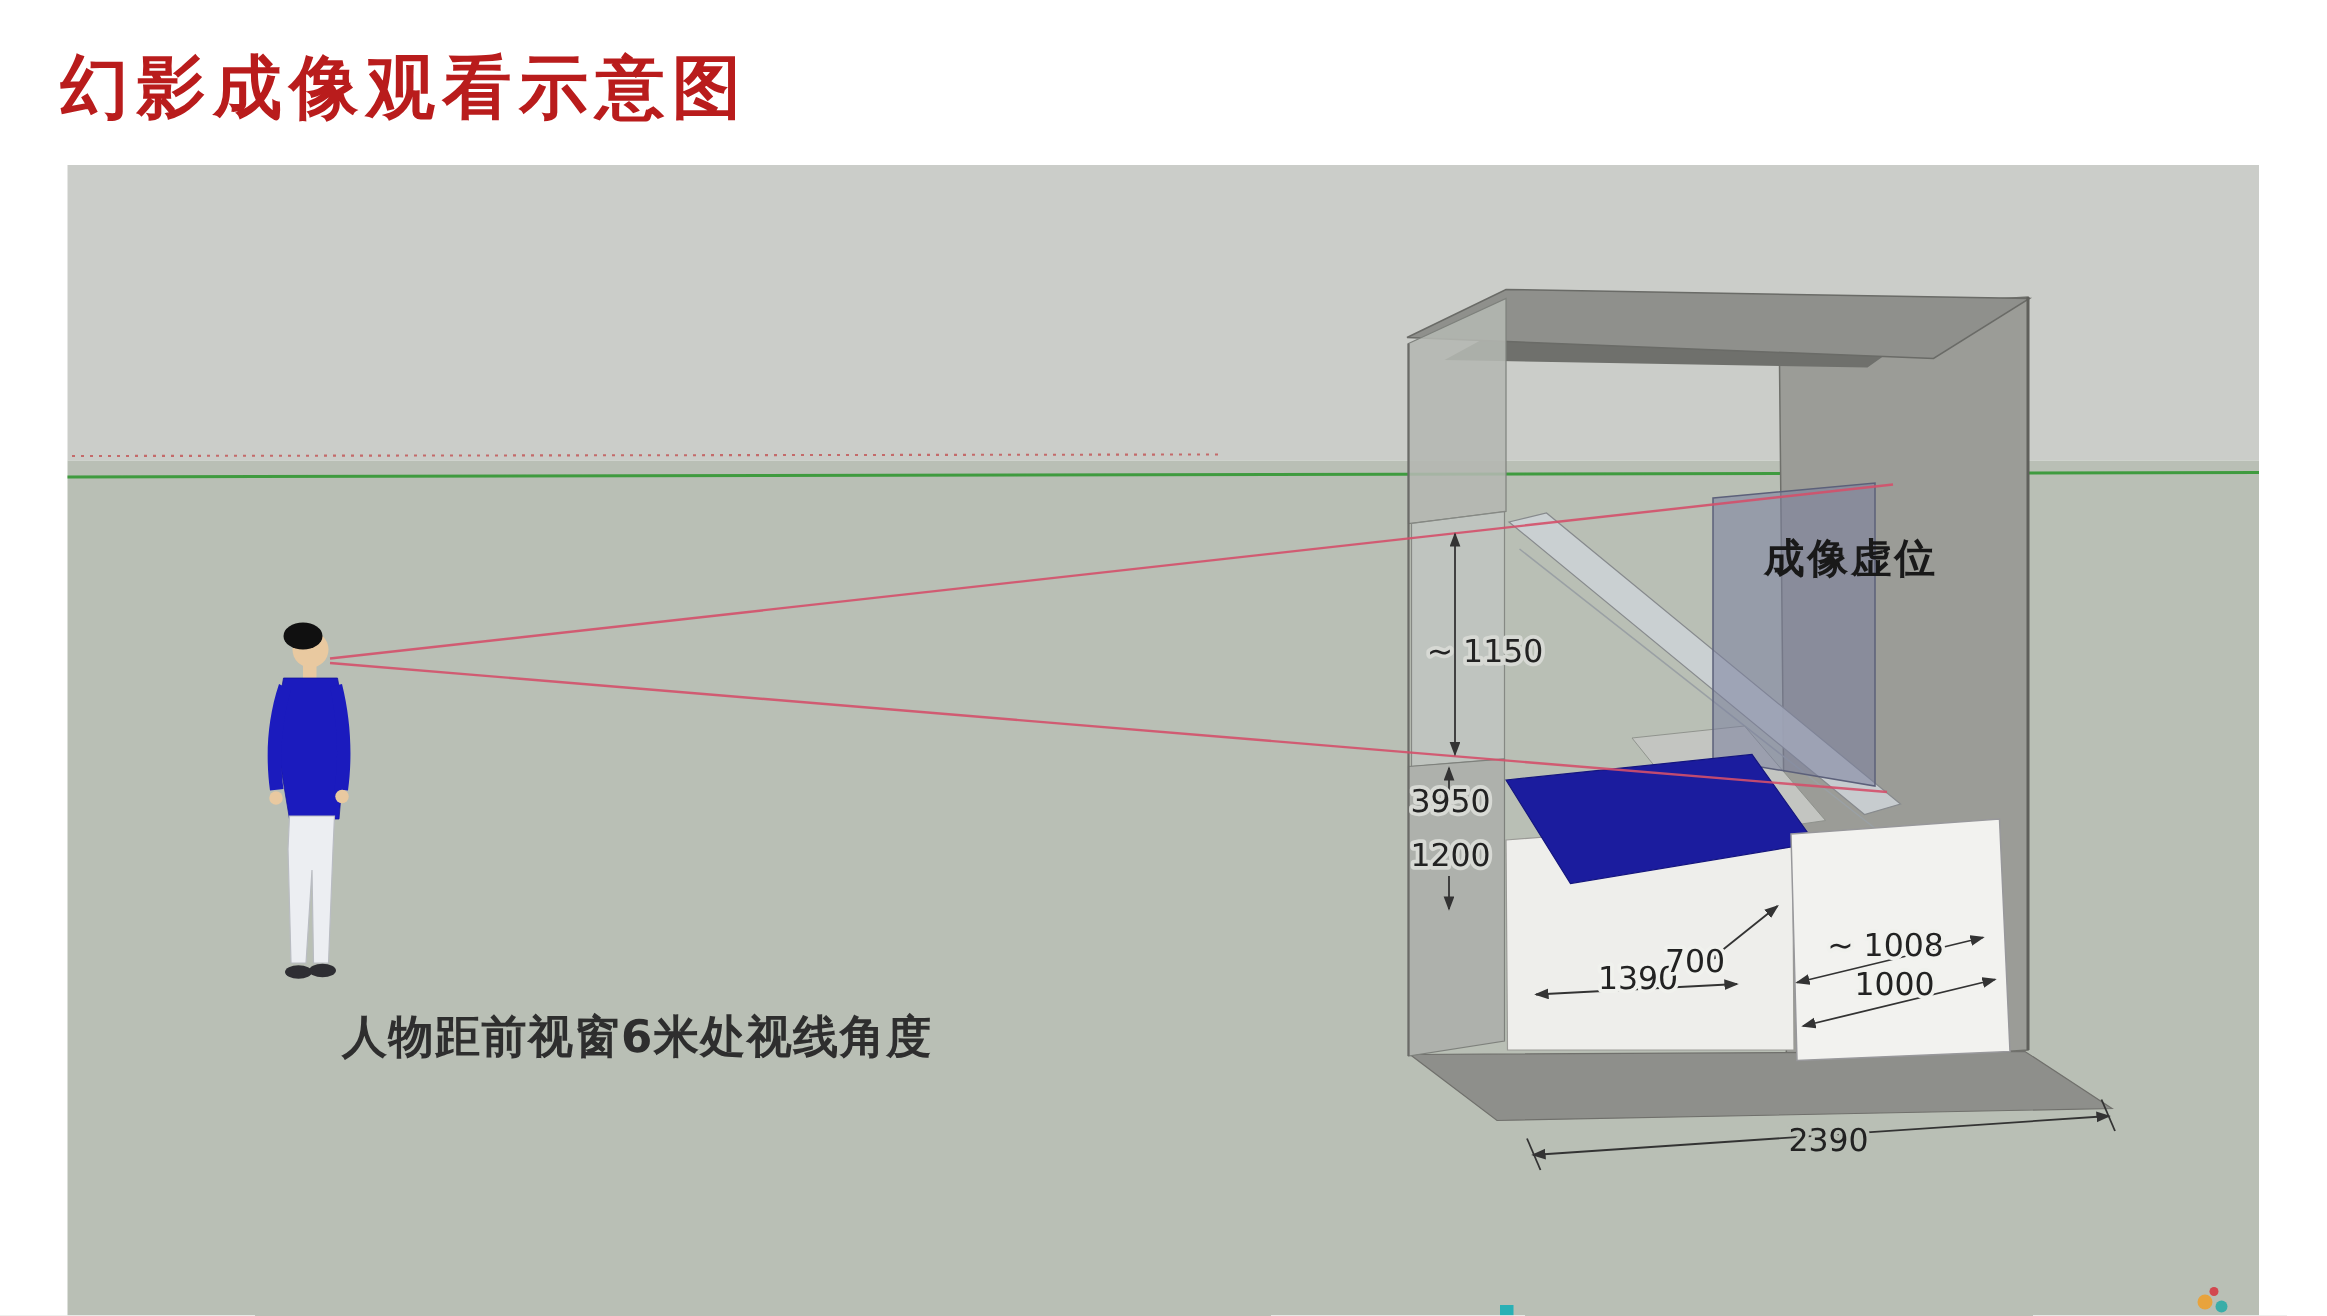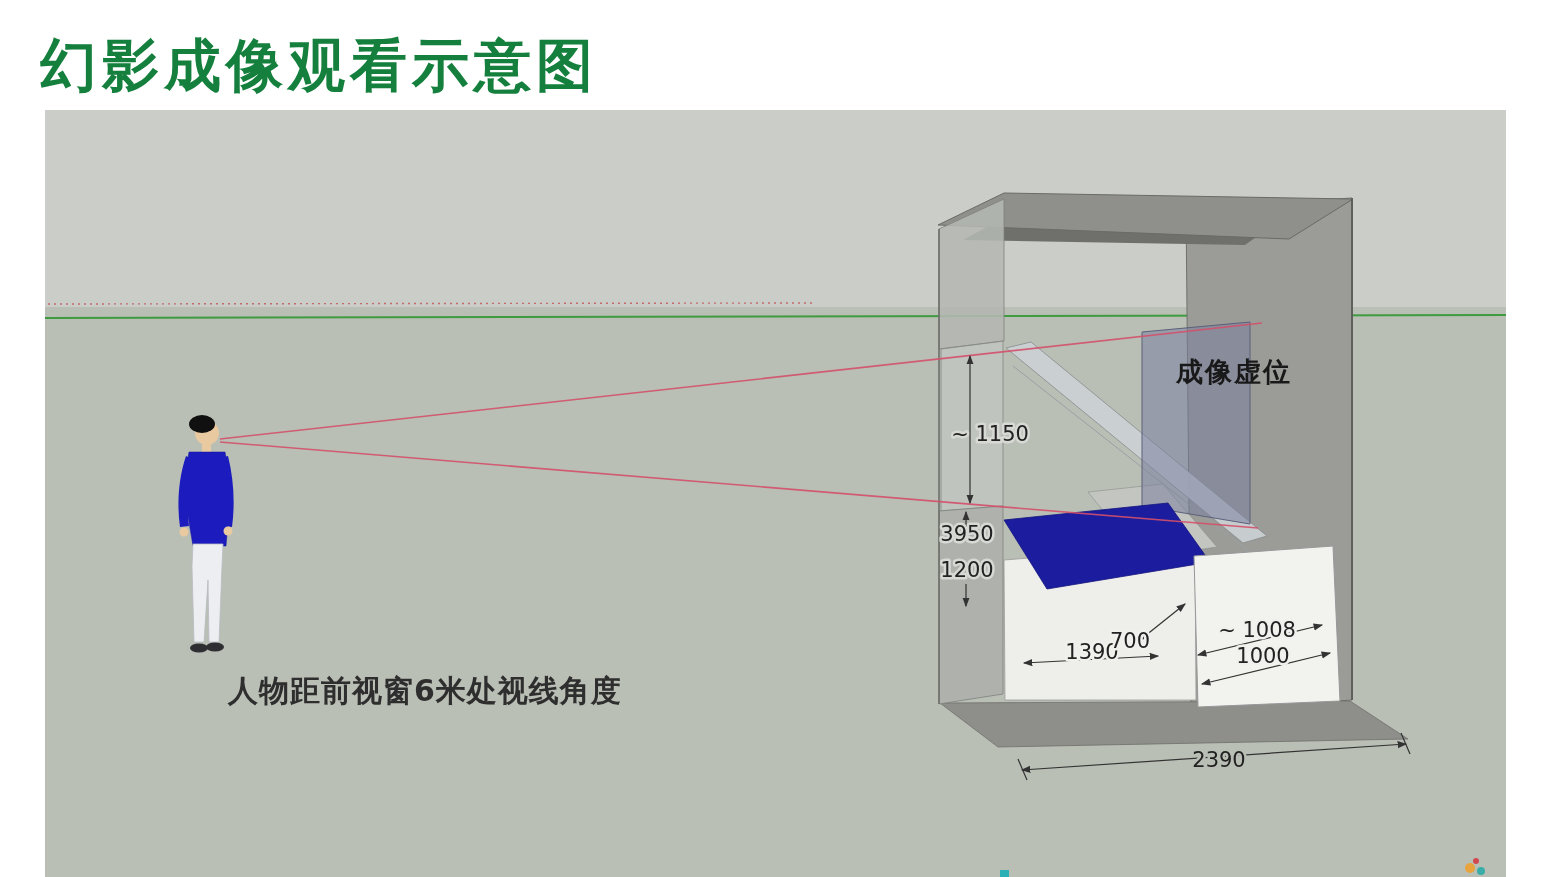--- a/index.html
+++ b/index.html
@@ -1,20 +1,20 @@
 <!DOCTYPE html>
 <html><head>
 <meta charset="utf-8">
 <style>
   html,body{margin:0;padding:0;background:#ffffff;width:1551px;height:877px;overflow:hidden;}
   body{font-family:"Liberation Sans","DejaVu Sans",sans-serif;position:relative;}
   .page-title{
     position:absolute;left:40px;top:28px;
     font-family:"DejaVu Sans","Liberation Sans",sans-serif;
-    font-size:57px;font-weight:700;color:#15803d;letter-spacing:5px;white-space:nowrap;
+    font-size:46px;font-weight:700;color:#b91c1c;letter-spacing:5px;white-space:nowrap;
   }
   svg{position:absolute;left:0;top:0;}
   text{font-family:"DejaVu Sans","Liberation Sans",sans-serif;}
   .dim{font-size:21px;fill:#222222;stroke:#d7d9d4;stroke-width:5px;paint-order:stroke;stroke-linejoin:round;text-anchor:middle;}
   .dim.on-white{stroke:#f0f1ed;}
   .dim.on-ground{stroke:#b9bfb5;}
   .zh-label{font-size:27px;font-weight:700;fill:#191919;text-anchor:middle;letter-spacing:2px;}
   .caption{font-size:30px;font-weight:700;fill:#2e2e2e;letter-spacing:1px;}
 </style>
 </head>

